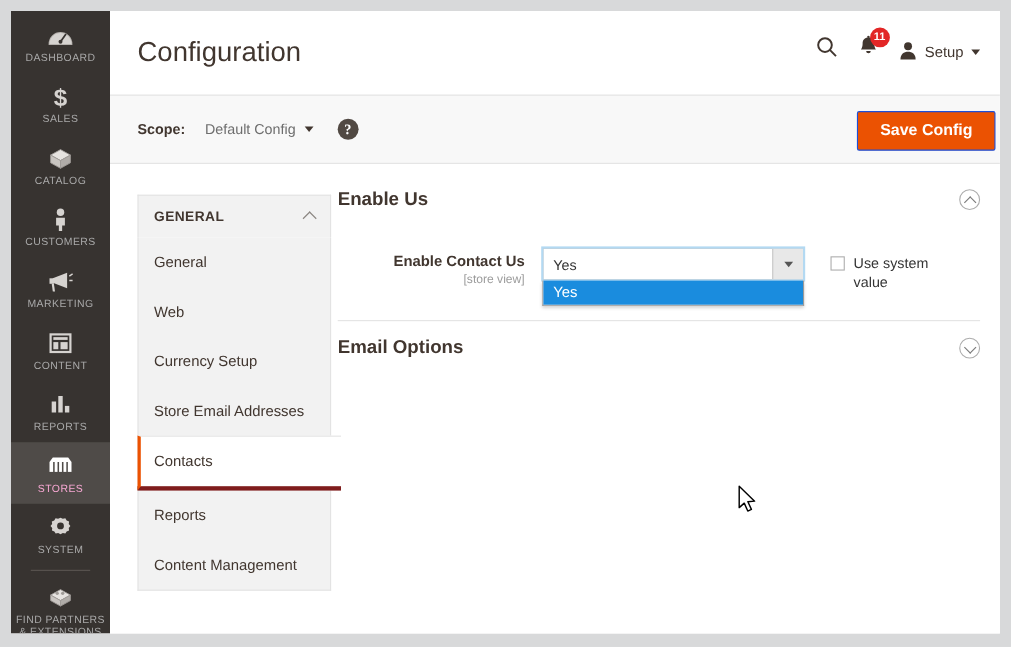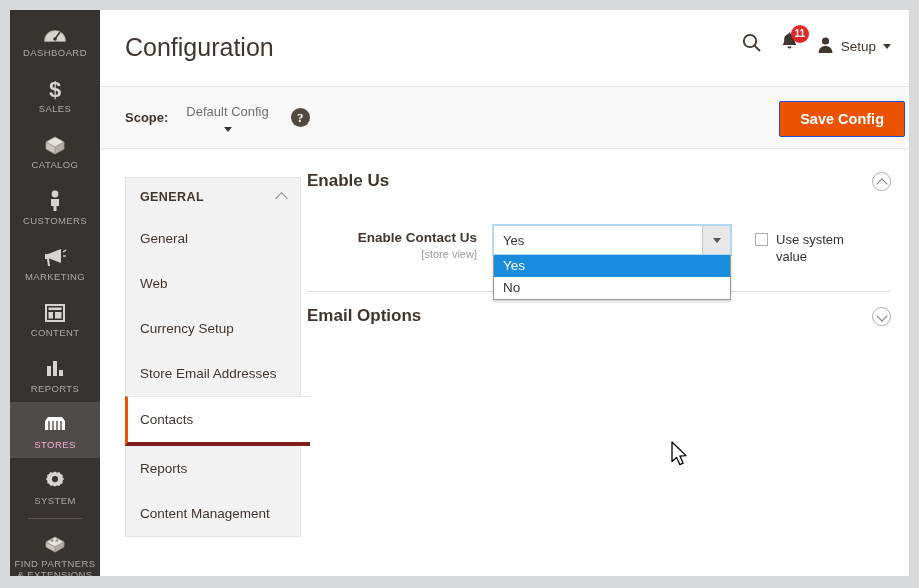--- a/index.html
+++ b/index.html
@@ -116,21 +116,20 @@
     padding: 0 20px 0 25px;
   }
   #scope-label {
     font-size: 13px; font-weight: bold; color: #41362f;
     margin-right: 18px;
   }
   #scope-select {
     display: flex; align-items: center; gap: 8px;
     font-size: 13px; color: #6e6e6e;
     cursor: pointer;
-    flex-direction: column;
   }
   #scope-select .caret-down { border-top-color: #41362f; }
   #help-icon {
     margin-left: 22px;
     width: 19px; height: 19px;
     border-radius: 50%;
     background: #514943;
     color: #fff;
     font-size: 13px; font-weight: bold;
     line-height: 19px; text-align: center;
@@ -555,21 +554,20 @@
 
           <div class="select-wrap">
             <div class="select-box">
               <span class="select-value">Yes</span>
               <span class="select-arrow">
                 <span class="caret-down"></span>
               </span>
             </div>
             <div class="options-list">
               <div class="option selected">Yes</div>
-              <div class="option">No</div>
             </div>
           </div>
 
           <label class="sysval">
             <span class="sysval-box"></span>
             <span class="sysval-label">Use system value</span>
           </label>
         </div>
 
         <div class="divider"></div>

